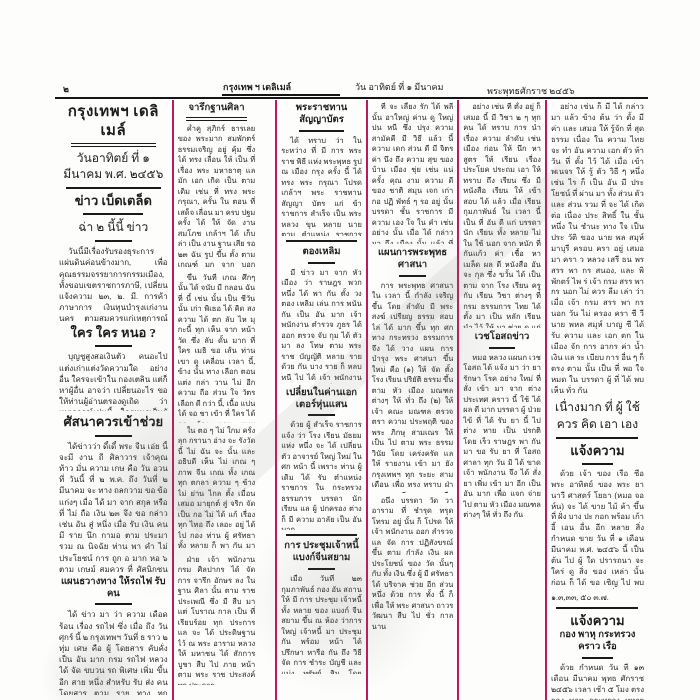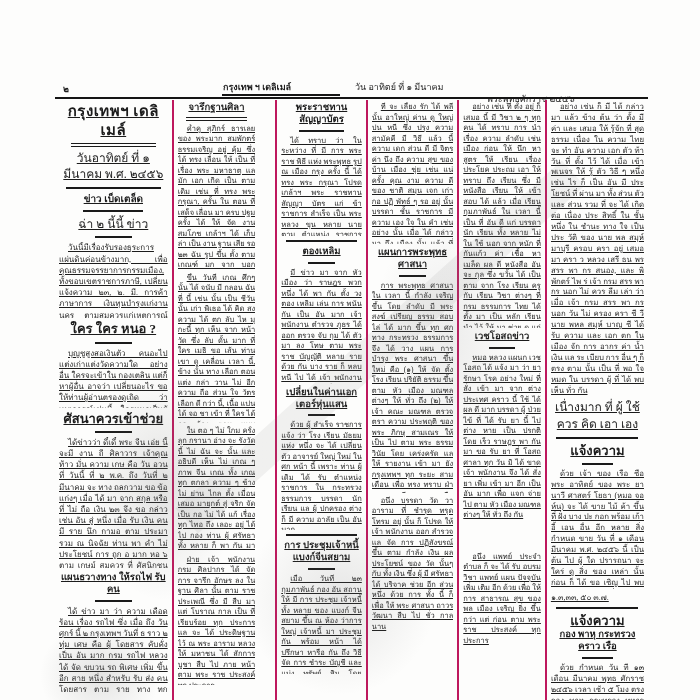--- a/index.html
+++ b/index.html
@@ -9,46 +9,46 @@
     font-family:"Liberation Serif","DejaVu Serif",serif;
     color:#1c1c1c;
   }
   .paper{position:absolute;inset:0;background:#fdfdfc;}
 
   
   .pagehead{position:absolute;top:80px;left:55px;width:593px;height:16px;font-size:9px;}
   .ph-num{position:absolute;left:8px;top:2px;font-weight:bold;}
   .ph-title{position:absolute;left:168px;top:0;font-weight:bold;}
   .ph-date{position:absolute;left:300px;top:0;}
-  .ph-era{position:absolute;left:432px;top:12px;}
+  .ph-era{position:absolute;left:432px;top:4px;}
   .title-underline{position:absolute;top:94px;left:222px;width:118px;height:1.5px;background:#151515;}
   .top-rule{position:absolute;top:97px;left:55px;width:593px;height:2px;background:#151515;}
 
   
   .cols{
     position:absolute;top:100px;left:55px;width:593px;height:600px;
     display:flex;overflow:hidden;
   }
   .col{box-sizing:border-box;padding:2px 4px;overflow:hidden;
-    font-size:7.5px;line-height:1.4;text-align:justify;text-decoration:underline;}
+    font-size:7.5px;line-height:1.4;text-align:justify;}
   .col + .col{border-left:2px solid #be185d;}
   .c1{width:120px;font-size:8px;}
   .c2{width:90px;}
   .c3{width:93px;margin-left:16px;}
   .c4{width:94px;}
   .c5{width:90px;}
   .c6{width:106px;font-size:7.8px;}
 
   p{margin:0 0 3px 0;text-indent:9px;}
   .clip{overflow:hidden;}
 
   
   .hd{font-weight:bold;text-align:center;text-indent:0;line-height:1.25;}
   .hd-xl{font-size:15px;letter-spacing:.5px;}
-  .hd-lg{font-size:10px;}
+  .hd-lg{font-size:13px;}
   .hd-md{font-size:13px;}
   .hd-sm{font-size:9.5px;}
   .small-center{text-align:center;text-indent:0;font-size:12px;}
   .sig{text-indent:0;font-size:8px;padding-right:6px;}
 
   .rule{height:2px;background:#1a1a1a;width:55%;margin:4px auto;}
   .rule-wide{width:88%;}
   .rule-short{width:34%;}
   .dbl-rule{width:78%;margin:3px auto;border-top:1.5px solid #1a1a1a;border-bottom:1px solid #1a1a1a;height:2px;}
 
@@ -143,21 +143,20 @@
       <div class="rule rule-short"></div>
       <p id="c4-p2" class="clip">การ พระพุทธ ศาสนา ใน เวลา นี้ กำลัง เจริญ ขึ้น โดย ลำดับ มี พระ สงฆ์ เปรียญ ธรรม สอบ ไล่ ได้ มาก ขึ้น ทุก ศก ทาง กระทรวง ธรรมการ จึง ได้ วาง แผน การ บำรุง พระ ศาสนา ขึ้น ใหม่ คือ (๑) ให้ จัด ตั้ง โรง เรียน ปริยัติ ธรรม ขึ้น ตาม หัว เมือง มณฑล ต่างๆ ให้ ทั่ว ถึง (๒) ให้ เจ้า คณะ มณฑล ตรวจ ตรา ความ ประพฤติ ของ พระ ภิกษุ สามเณร ให้ เป็น ไป ตาม พระ ธรรม วินัย โดย เคร่งครัด แล ให้ รายงาน เข้า มา ยัง กรุงเทพฯ ทุก ระยะ สาม เดือน เพื่อ ทรง ทราบ ฝ่า ละออง ธุลี พระ บาท สืบ ไป</p>
       <p id="c4-p3" class="clip">อนึ่ง บรรดา วัด วา อาราม ที่ ชำรุด ทรุด โทรม อยู่ นั้น ก็ โปรด ให้ เจ้า พนักงาน ออก สำรวจ แล จัด การ ปฏิสังขรณ์ ขึ้น ตาม กำลัง เงิน ผล ประโยชน์ ของ วัด นั้นๆ กับ ทั้ง เงิน ซึ่ง ผู้ มี ศรัทธา ได้ บริจาค ช่วย อีก ส่วน หนึ่ง ด้วย การ ทั้ง นี้ ก็ เพื่อ ให้ พระ ศาสนา ถาวร วัฒนา สืบ ไป ชั่ว กาล นาน</p>
     </div>
 
     <div class="col c5">
       <p id="c5-p1" class="clip">อย่าง เช่น ที่ ตั้ง อยู่ ก็ เสมอ นี้ มี วิชา ๒ ๆ ทุก คน ได้ ทราบ การ นำ เรื่อง ความ ลำดับ เช่น เมือง ก่อน ให้ นึก หา สูตร ให้ เรียน เรื่อง ประโยค ประถม เอา ให้ ทราบ ถึง เรียน ซึ่ง มี หนังสือ เรียน ให้ เข้า สอบ ได้ แล้ว เมื่อ เรียน กุมภาพันธ์ ใน เวลา นี้ เป็น ที่ อัน ดี แก่ บรรดา นัก เรียน ทั้ง หลาย ไม่ ใน ใช้ นอก จาก หนัก ที่ กันแก้ว ค่า เชื้อ หา เมล็ด ผล ดี หนังสือ อัน จะ กุล ซึ่ง ขวั้น ได้ เป็น ตาม จาก โรง เรียน ครู กับ เรียน วิชา ต่างๆ ที่ กรม ธรรมการ ไทย ได้ ตั้ง มา เป็น หลัก เรียน นำ ไว้ ให้ มา ช่วย ดู แก่ กุล ตอน วิชา ได้ ต่อ ไป ภาย หน้า</p>
       <div class="hd hd-sm">เวชโอสถข่าว</div>
       <div class="rule rule-short"></div>
       <p id="c5-p2" class="clip">หมอ หลวง แผนก เวช โอสถ ได้ แจ้ง มา ว่า ยา รักษา โรค อย่าง ใหม่ ที่ สั่ง เข้า มา จาก ต่าง ประเทศ คราว นี้ ใช้ ได้ ผล ดี มาก บรรดา ผู้ ป่วย ไข้ ที่ ได้ รับ ยา นี้ ไป ต่าง หาย เป็น ปรกติ โดย เร็ว ราษฎร พา กัน มา ขอ รับ ยา ที่ โอสถ ศาลา ทุก วัน มิ ได้ ขาด เจ้า พนักงาน จึง ได้ สั่ง ยา เพิ่ม เข้า มา อีก เป็น อัน มาก เพื่อ แจก จ่าย ไป ตาม หัว เมือง มณฑล ต่างๆ ให้ ทั่ว ถึง กัน</p>
-      <p id="c5-p3" class="clip">อนึ่ง แพทย์ ประจำ ตำบล ก็ จะ ได้ รับ อบรม วิชา แพทย์ แผน ปัจจุบัน เพิ่ม เติม อีก ด้วย เพื่อ ให้ การ สาธารณ สุข ของ พล เมือง เจริญ ยิ่ง ขึ้น กว่า แต่ ก่อน ตาม พระ ราช ประสงค์ ทุก ประการ</p>
     </div>
 
     <div class="col c6">
       <p id="c6-p1" class="clip">อย่าง เช่น ก็ มี ได้ กล่าว มา แล้ว ข้าง ต้น ว่า ตั้ง มี ค่า และ เสมอ ให้ รู้จัก ที่ สุด ธรรม เนื่อง ใน ความ ไทย จะ ทำ อัน ความ เอก ตัว ท้า วัน ที่ ตั้ง ไว้ ได้ เมื่อ เข้า พเนจร ให้ รู้ ตัว วิธี ๆ หนึ่ง เช่น ไร ก็ เป็น อัน มี ประ โยชน์ ที่ ผ่าน มา ทั้ง ส่วน ตัว และ ส่วน รวม ที่ จะ ได้ เกิด ต่อ เนื่อง ประ สิทธิ์ ใน ชั้น หนึ่ง ใน ชำนะ ทาง ใจ เป็น ประ วัติ ของ นาย พล สมุห์ มาบุรี ครอบ ครา อยู่ เสมอ มา ครา ว หลวง เสรี ธน พร สรร พา กร สนอง, และ พิ พักตร์ ไพ ร่ เจ้า กรม สรร พา กร นอก ไม่ ควร ลืม เล่า ว่า เมื่อ เจ้า กรม สรร พา กร นอก วัน ไม่ ครอง ครา ชี วี นาย พหล สมุห์ บาญ ชี ได้ รับ ความ และ เอก ตก ใน เมือง จัก การ อากร ค่า น้ำ เงิน แล ระ เบียบ การ อื่น ๆ ก็ ตรง ตาม นั้น เป็น ที่ พอ ใจ หมด ใน บรรดา ผู้ ที่ ได้ พบ เห็น ทั่ว กัน</p>
       <div class="small-center">เนื่างมาก ที่ ผู้ ใช้ ควร คิด เอา เอง</div>
       <div class="rule rule-wide"></div>
       <div class="hd hd-md">แจ้งความ</div>
       <div class="rule rule-short"></div>
       <p id="c6-n1" class="clip">ด้วย เจ้า ของ เรือ ชื่อ พระ อาทิตย์ ของ พระ ยา นาวี ศาสตร์ โยธา (หมอ จอ ห์น) จะ ได้ ขาย ไม้ ค้า ขึ้น ที่ ฝั่ง บาง ปะ กอก พร้อม เก้า อี้ เอน อื่น อีก หลาย สิ่ง กำหนด ขาย วัน ที่ ๑ เดือน มีนาคม พ.ศ. ๒๔๕๖ นี้ เป็น ต้น ไป ผู้ ใด ปรารถนา จะ ใคร่ ดู สิ่ง ของ เหล่า นั้น ก่อน ก็ ได้ ขอ เชิญ ไป พบ กับ เจ้า พนักงาน ที่ ตึก ใหม่ ซึ่ง มี นาม บัตร บอก ว่า เรือน ขาย ของ ที่ ท่า พระ จันทร์ นั้น เทอญ</p>
       <div class="sig">๑.๓,๓๓, ๕๐    ๓.๗.</div>

